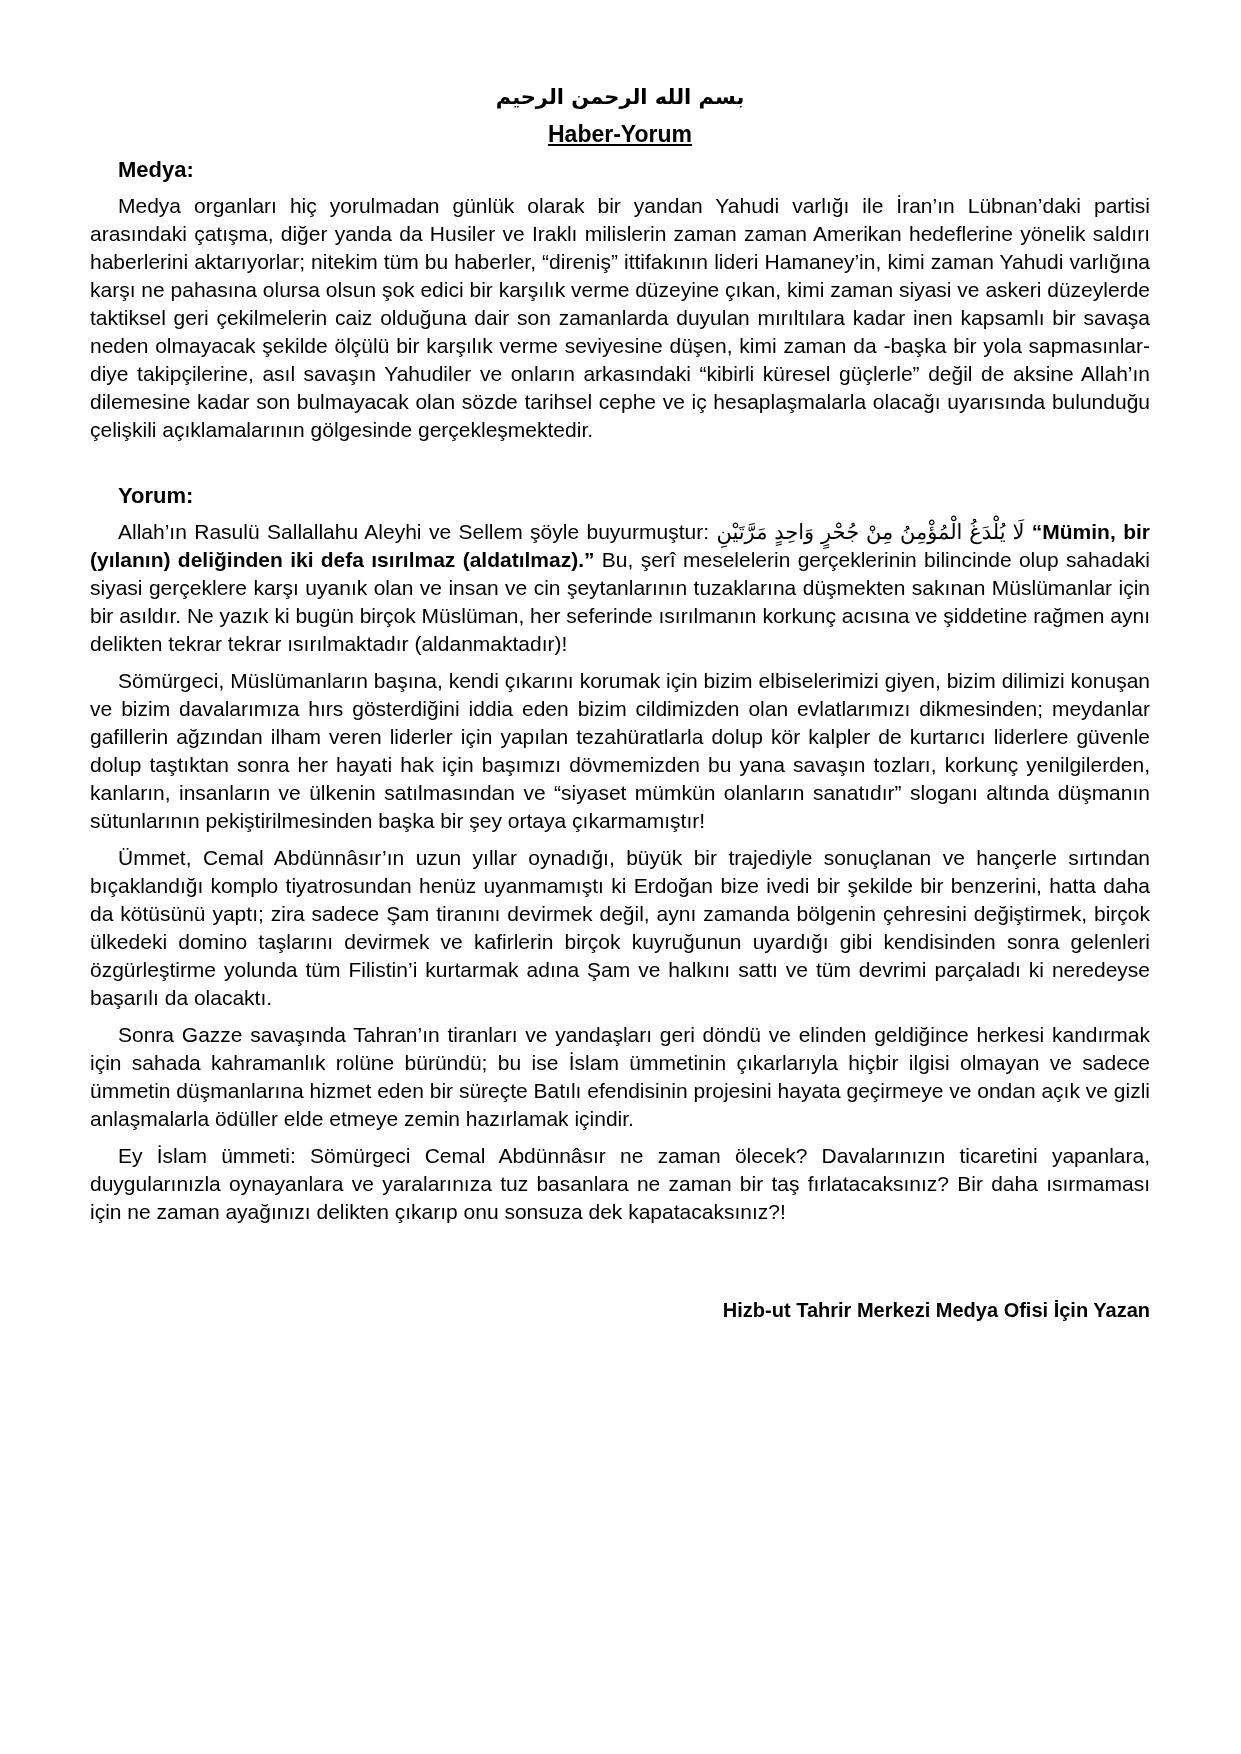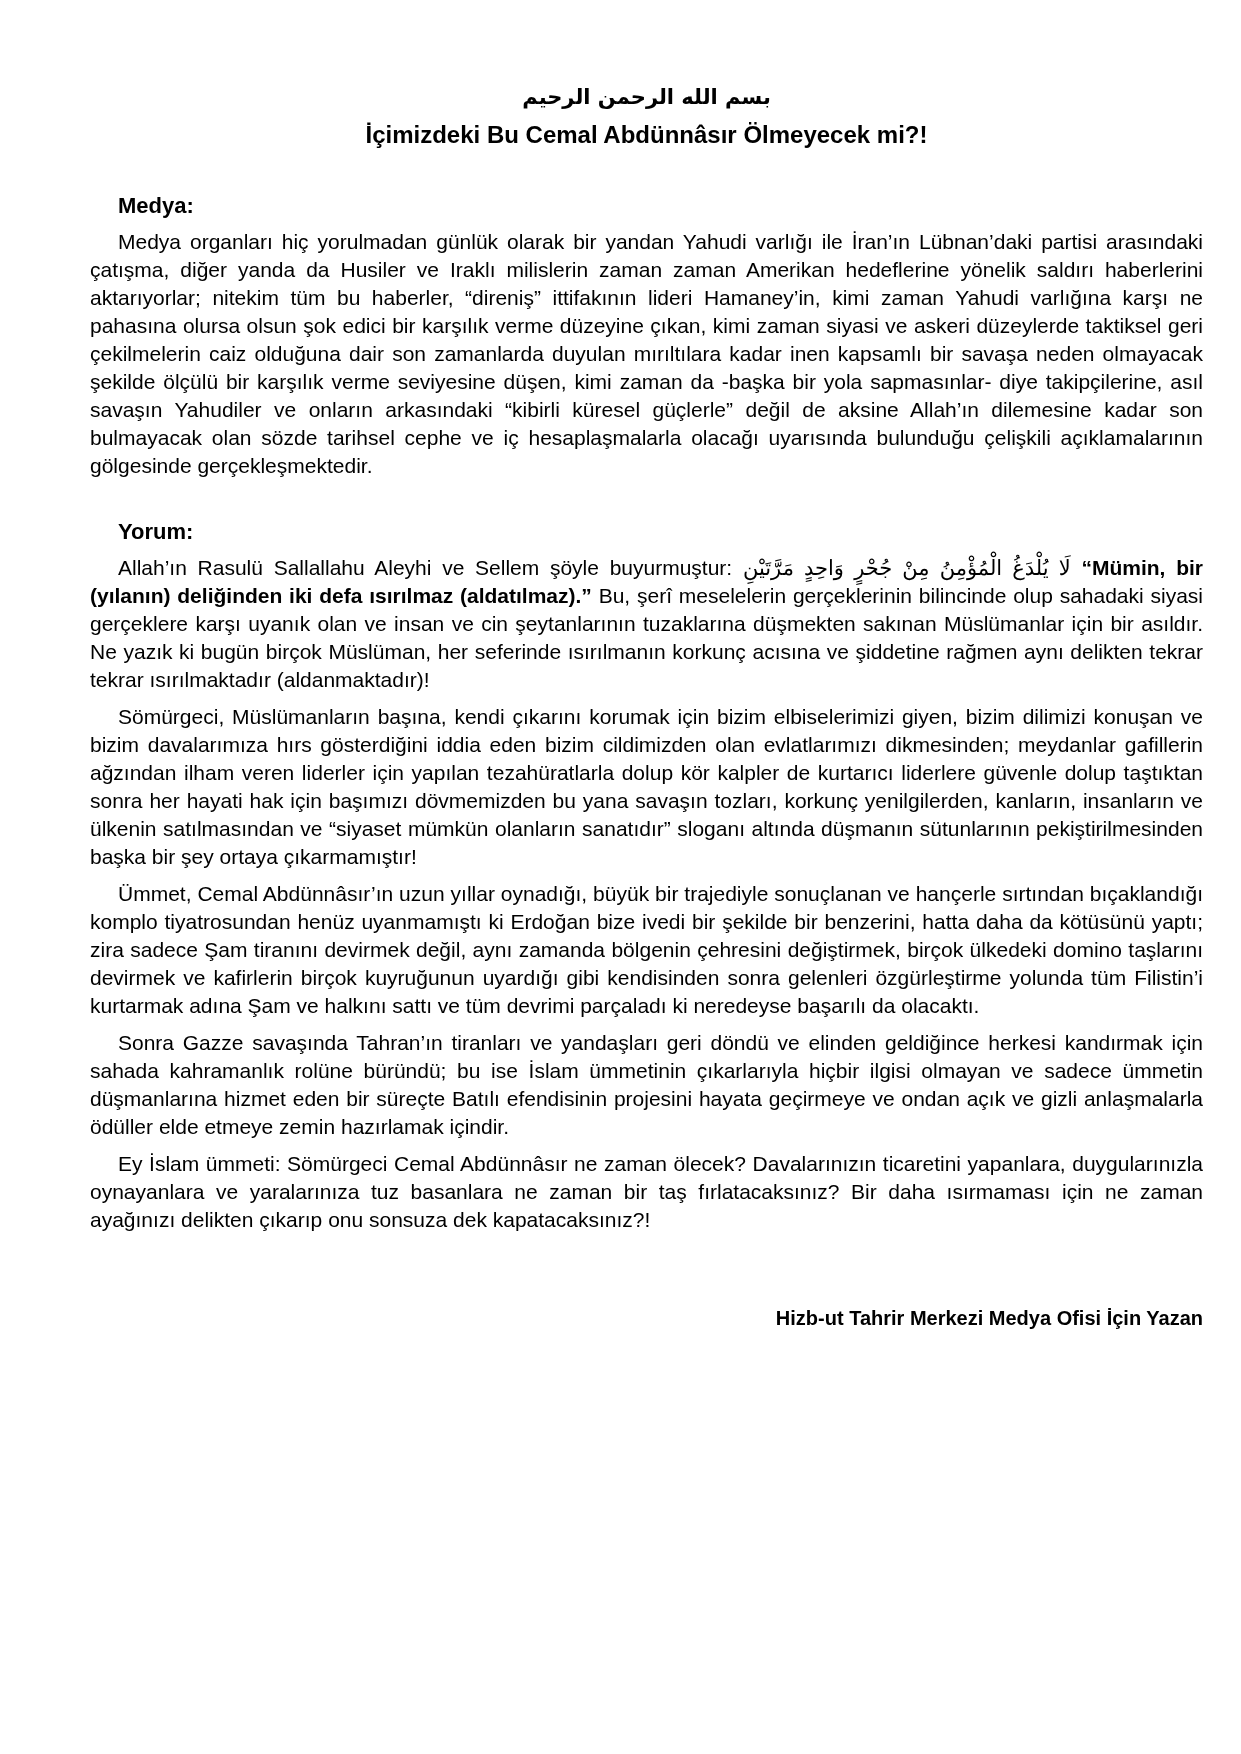--- a/index.html
+++ b/index.html
@@ -5,21 +5,21 @@
   * { margin: 0; padding: 0; box-sizing: border-box; }
   html, body { background: #ffffff; }
   .page {
     position: relative;
     width: 1241px;
     height: 1754px;
     margin: 0 auto;
     background: #ffffff;
     color: #000000;
     font-family: "Liberation Sans", "DejaVu Sans", sans-serif;
-    padding: 84px 38px 0 90px;
+    padding: 84px 91px 0 90px;
     overflow: hidden;
   }
   .basmala {
     text-align: center;
     font-weight: bold;
     font-size: 21px;
     line-height: 26px;
     margin-bottom: 10px;
     font-family: "DejaVu Sans", "Liberation Sans", sans-serif;
     direction: rtl;
@@ -68,22 +68,22 @@
   }
   .footer .footer-line + .footer-line { margin-top: 14px; }
 </style>
 </head>
 <body>
 
 <div class="page">
 
   <div class="basmala" lang="ar" dir="rtl">بسم الله الرحمن الرحيم</div>
 
+  <div class="kicker">Haber-Yorum</div>
 
-  <h1 class="doc-title">İçimizdeki Bu Cemal Abdünnâsır Ölmeyecek mi?!</h1>
 
   <h2 class="section-heading">Medya:</h2>
 
   <p class="para">Medya organları hiç yorulmadan günlük olarak bir yandan Yahudi varlığı ile İran’ın Lübnan’daki partisi arasındaki çatışma, diğer yanda da Husiler ve Iraklı milislerin zaman zaman Amerikan hedeflerine yönelik saldırı haberlerini aktarıyorlar; nitekim tüm bu haberler, “direniş” ittifakının lideri Hamaney’in, kimi zaman Yahudi varlığına karşı ne pahasına olursa olsun şok edici bir karşılık verme düzeyine çıkan, kimi zaman siyasi ve askeri düzeylerde taktiksel geri çekilmelerin caiz olduğuna dair son zamanlarda duyulan mırıltılara kadar inen kapsamlı bir savaşa neden olmayacak şekilde ölçülü bir karşılık verme seviyesine düşen, kimi zaman da -başka bir yola sapmasınlar- diye takipçilerine, asıl savaşın Yahudiler ve onların arkasındaki “kibirli küresel güçlerle” değil de aksine Allah’ın dilemesine kadar son bulmayacak olan sözde tarihsel cephe ve iç hesaplaşmalarla olacağı uyarısında bulunduğu çelişkili açıklamalarının gölgesinde gerçekleşmektedir.</p>
 
   <h2 class="section-heading yorum">Yorum:</h2>
 
   <p class="para">
     <span>Allah’ın Rasulü Sallallahu Aleyhi ve Sellem şöyle buyurmuştur:</span>
     <span class="arabic" lang="ar">لَا يُلْدَغُ الْمُؤْمِنُ مِنْ جُحْرٍ وَاحِدٍ مَرَّتَيْنِ</span>

